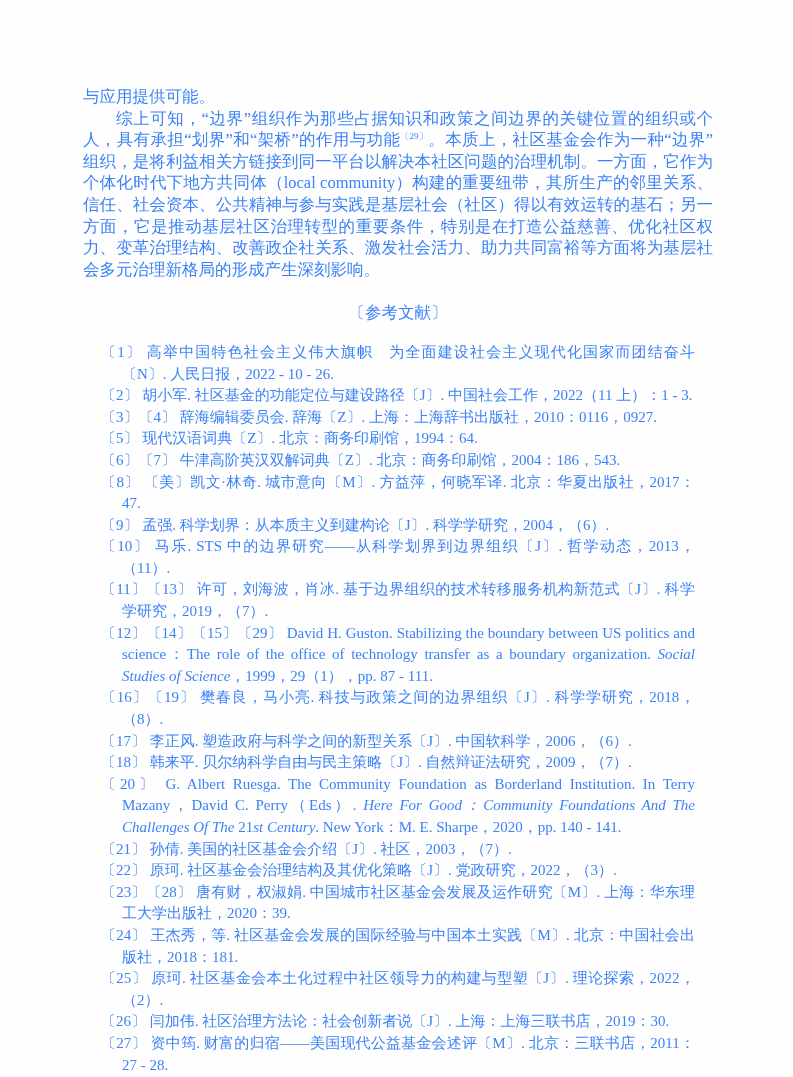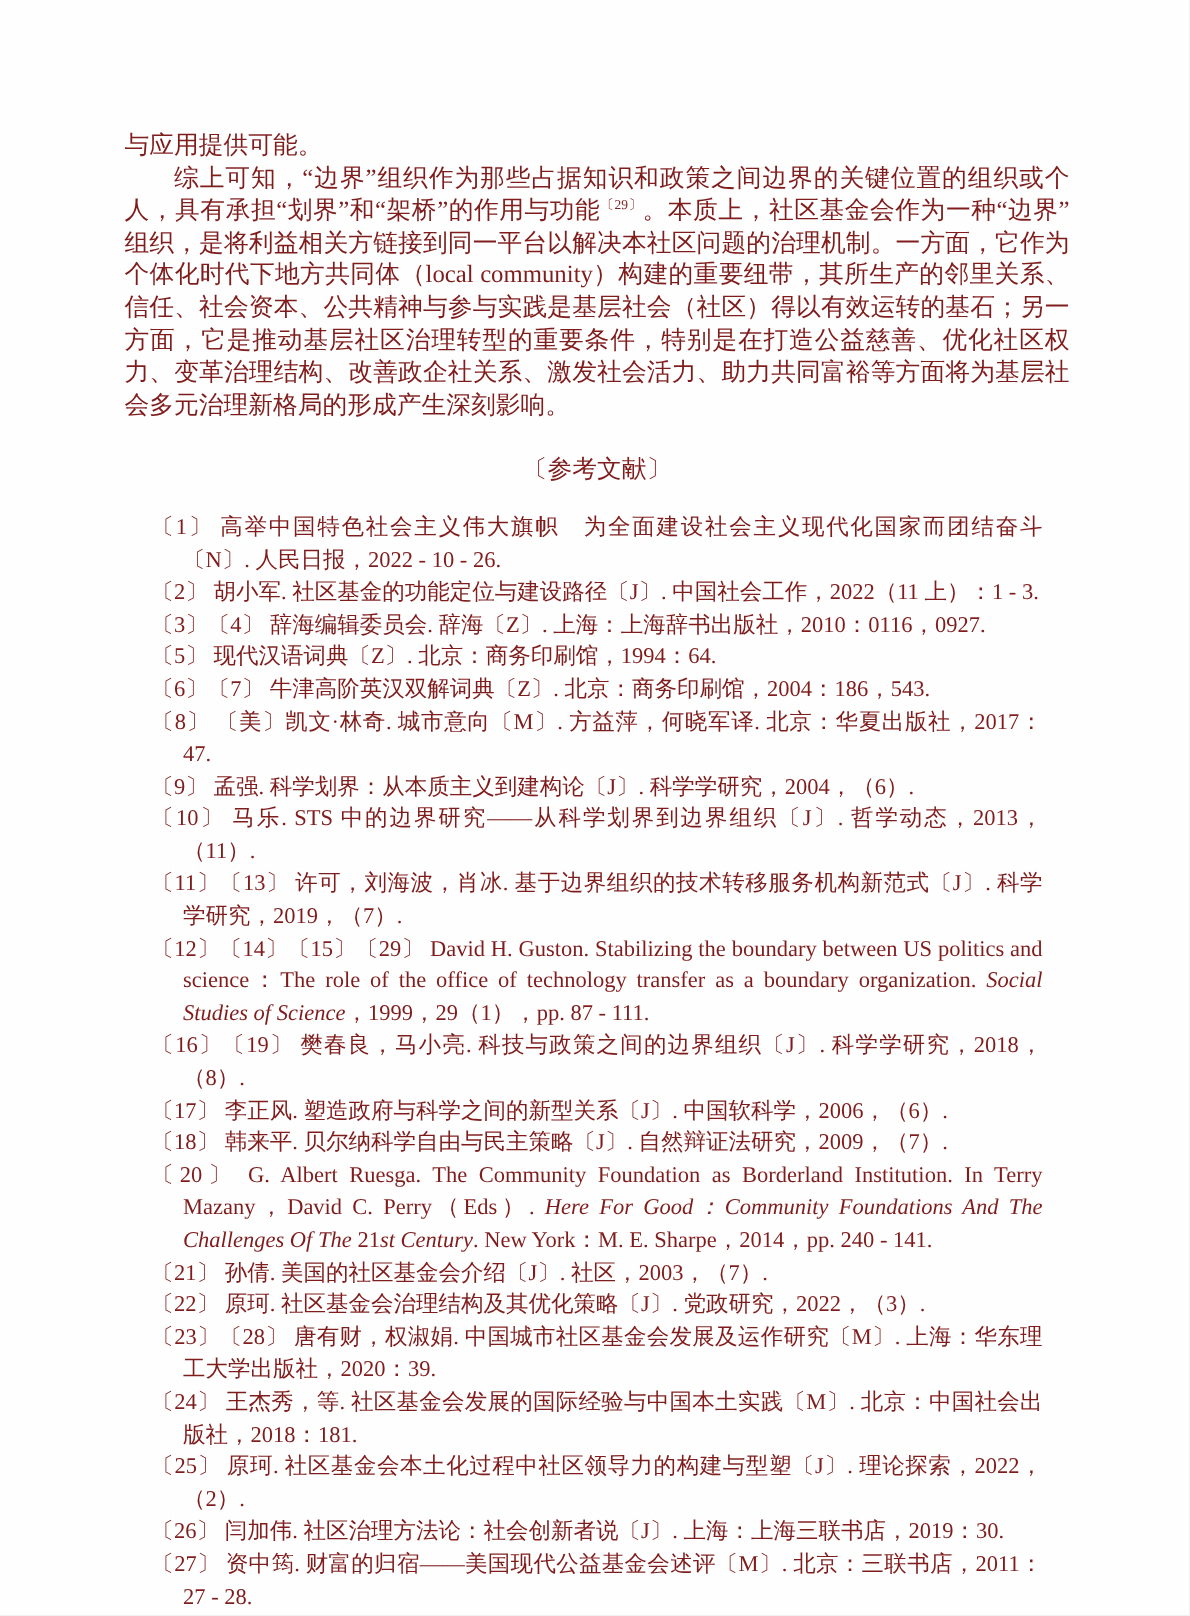--- a/index.html
+++ b/index.html
@@ -1,21 +1,21 @@
 <!DOCTYPE html>
 <html lang="zh"><head>
 <meta charset="utf-8">
 <style>
   html,body{margin:0;padding:0;background:#e8e8e8;}
   .page{
     position:relative;
     width:793px;height:1077px;
     margin:0 auto;
     background:#fefefe;
-    color:#7f1d1d;
+    color:#3b82f6;
     font-family:"Liberation Serif","DejaVu Serif",serif;
     overflow:hidden;
   }
   .content{
     position:absolute;
     left:83px;top:86px;
     width:630px;
   }
   .cont-line{
     margin:0;
@@ -89,21 +89,21 @@
         <div class="ref-item"><span>〔5〕 现代汉语词典〔Z〕. 北京：商务印刷馆，1994：64.</span></div>
         <div class="ref-item"><span>〔6〕〔7〕 牛津高阶英汉双解词典〔Z〕. 北京：商务印刷馆，2004：186，543.</span></div>
         <div class="ref-item"><span>〔8〕 〔美〕凯文·林奇. 城市意向〔M〕. 方益萍，何晓军译. 北京：华夏出版社，2017：47.</span></div>
         <div class="ref-item"><span>〔9〕 孟强. 科学划界：从本质主义到建构论〔J〕. 科学学研究，2004，（6）.</span></div>
         <div class="ref-item"><span>〔10〕 马乐. STS 中的边界研究——从科学划界到边界组织〔J〕. 哲学动态，2013，（11）.</span></div>
         <div class="ref-item"><span>〔11〕〔13〕 许可，刘海波，肖冰. 基于边界组织的技术转移服务机构新范式〔J〕. 科学学研究，2019，（7）.</span></div>
         <div class="ref-item"><span>〔12〕〔14〕〔15〕〔29〕 David H. Guston. Stabilizing the boundary between US politics and science：The role of the office of technology transfer as a boundary organization. </span><i>Social Studies of Science</i><span>，1999，29（1），pp. 87 - 111.</span></div>
         <div class="ref-item"><span>〔16〕〔19〕 樊春良，马小亮. 科技与政策之间的边界组织〔J〕. 科学学研究，2018，（8）.</span></div>
         <div class="ref-item"><span>〔17〕 李正风. 塑造政府与科学之间的新型关系〔J〕. 中国软科学，2006，（6）.</span></div>
         <div class="ref-item"><span>〔18〕 韩来平. 贝尔纳科学自由与民主策略〔J〕. 自然辩证法研究，2009，（7）.</span></div>
-        <div class="ref-item"><span>〔20〕 G. Albert Ruesga. The Community Foundation as Borderland Institution. In Terry Mazany，David C. Perry（Eds）. </span><i>Here For Good：Community Foundations And The Challenges Of The </i><span>21</span><i>st Century</i><span>. New York：M. E. Sharpe，2014，pp. 240 - 141.</span></div>
+        <div class="ref-item"><span>〔20〕 G. Albert Ruesga. The Community Foundation as Borderland Institution. In Terry Mazany，David C. Perry（Eds）. </span><i>Here For Good：Community Foundations And The Challenges Of The </i><span>21</span><i>st Century</i><span>. New York：M. E. Sharpe，2020，pp. 140 - 141.</span></div>
         <div class="ref-item"><span>〔21〕 孙倩. 美国的社区基金会介绍〔J〕. 社区，2003，（7）.</span></div>
         <div class="ref-item"><span>〔22〕 原珂. 社区基金会治理结构及其优化策略〔J〕. 党政研究，2022，（3）.</span></div>
         <div class="ref-item"><span>〔23〕〔28〕 唐有财，权淑娟. 中国城市社区基金会发展及运作研究〔M〕. 上海：华东理工大学出版社，2020：39.</span></div>
         <div class="ref-item"><span>〔24〕 王杰秀，等. 社区基金会发展的国际经验与中国本土实践〔M〕. 北京：中国社会出版社，2018：181.</span></div>
         <div class="ref-item"><span>〔25〕 原珂. 社区基金会本土化过程中社区领导力的构建与型塑〔J〕. 理论探索，2022，（2）.</span></div>
         <div class="ref-item"><span>〔26〕 闫加伟. 社区治理方法论：社会创新者说〔J〕. 上海：上海三联书店，2019：30.</span></div>
         <div class="ref-item"><span>〔27〕 资中筠. 财富的归宿——美国现代公益基金会述评〔M〕. 北京：三联书店，2011：27 - 28.</span></div>
       </div>
 
     <div class="editor-line">【责任编辑：朱凤霞】</div>

